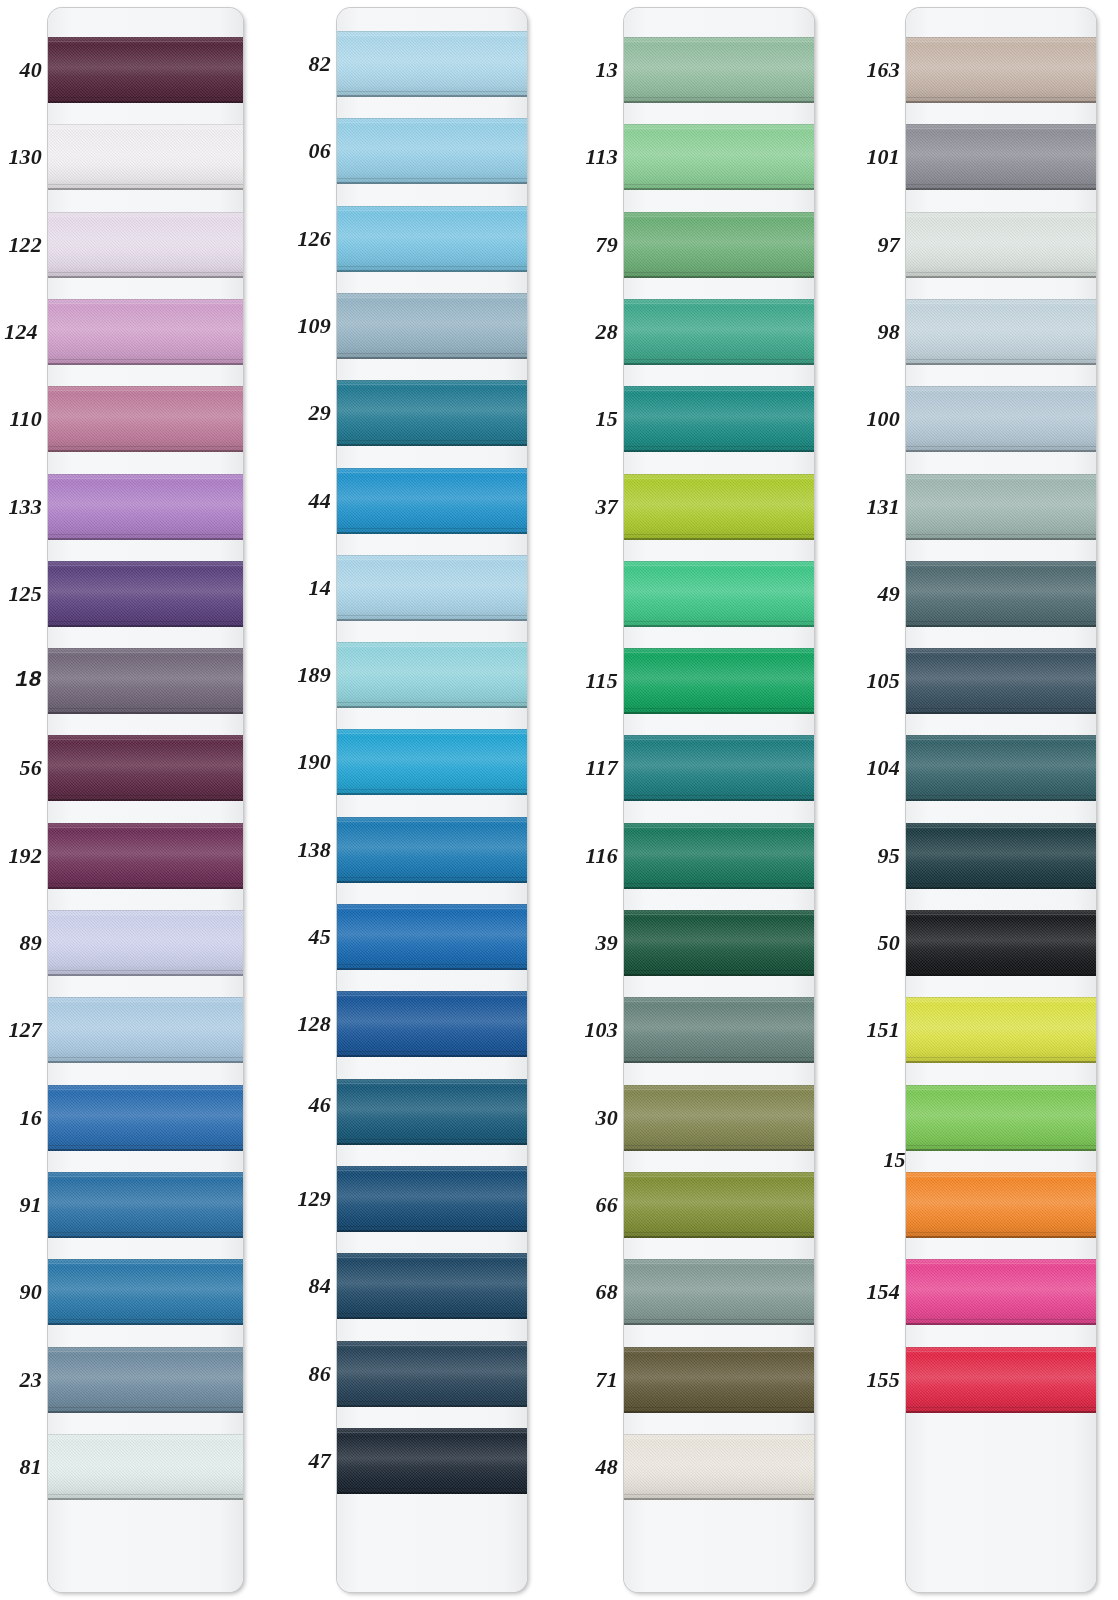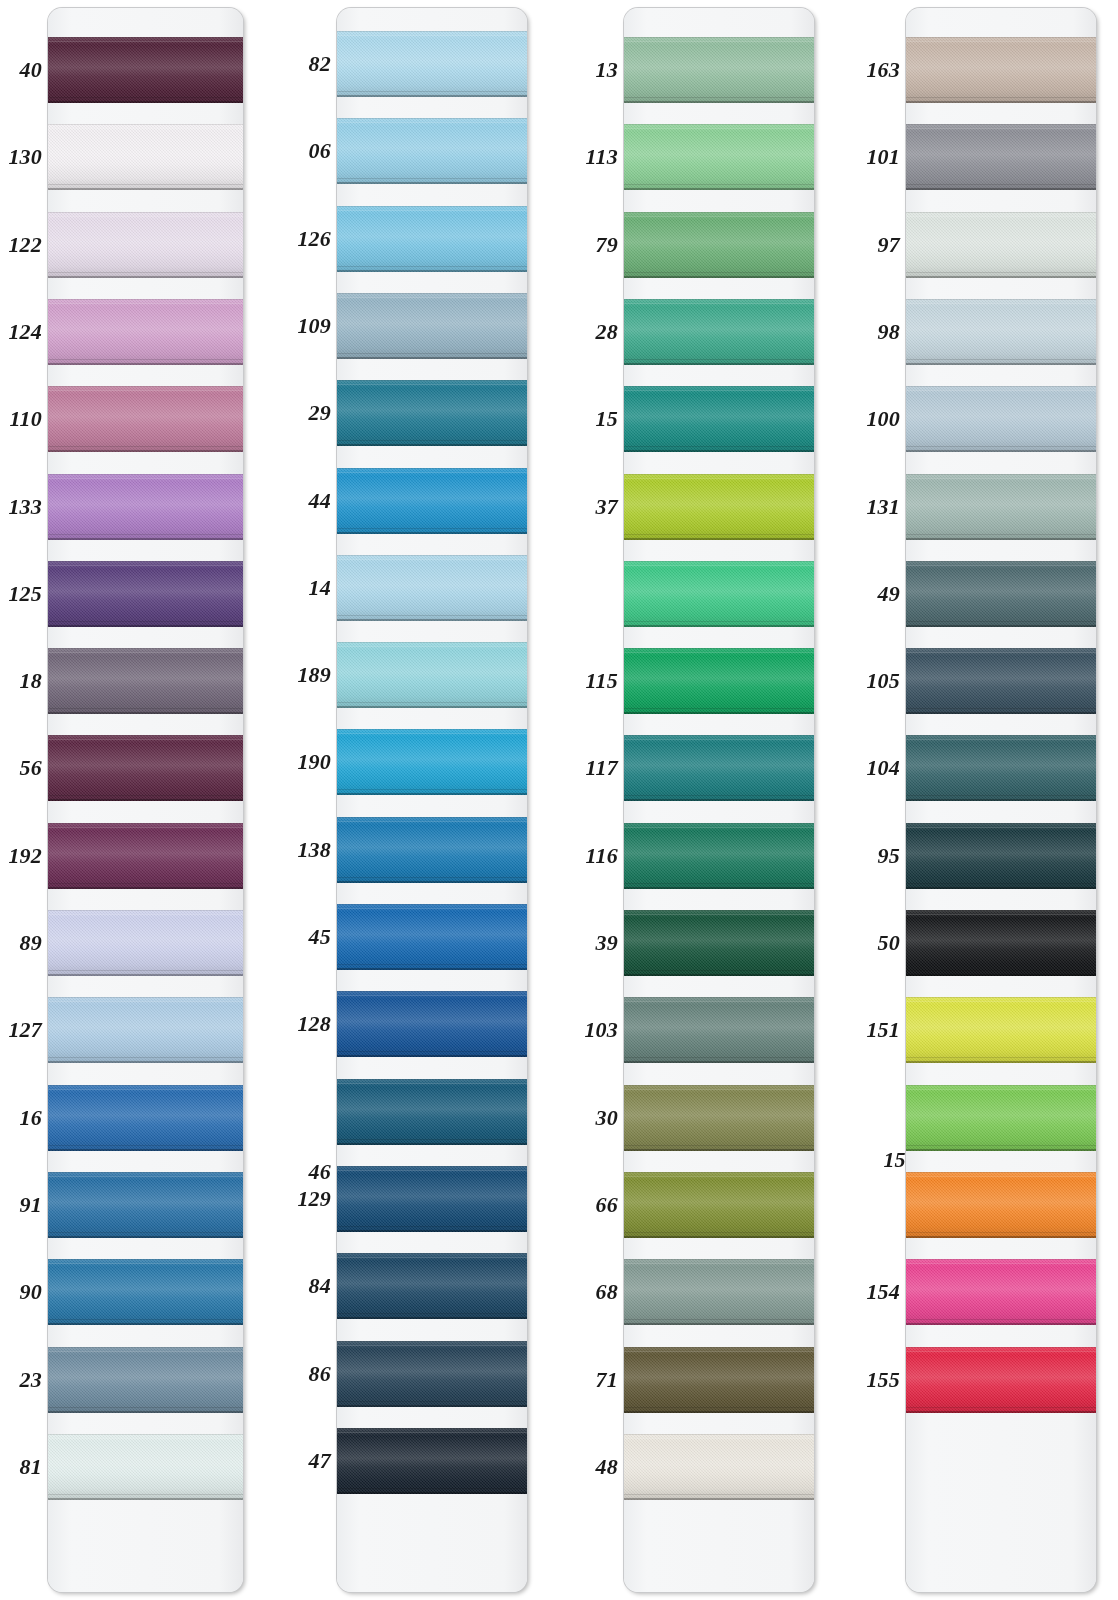--- a/index.html
+++ b/index.html
@@ -114,25 +114,25 @@
   }
 </style>
 </head>
 <body>
 
 <div id="sheet">
     <div class="column" style="left: 0px; width: 1118px;">
       <div class="caption" style="top: 59px; left: 0px; width: 42px;">40</div>
       <div class="caption" style="top: 146px; left: 0px; width: 42px;">130</div>
       <div class="caption" style="top: 234px; left: 0px; width: 42px;">122</div>
-      <div class="caption" style="top: 321px; left: 0px; width: 42px;">124</div>
+      <div class="caption" style="top: 321px; left: 0px; width: 42px; text-align: center;">124</div>
       <div class="caption" style="top: 408px; left: 0px; width: 42px;">110</div>
       <div class="caption" style="top: 496px; left: 0px; width: 42px;">133</div>
       <div class="caption" style="top: 583px; left: 0px; width: 42px;">125</div>
-      <div class="caption" style="top: 670px; left: 0px; width: 42px;">18</div>
+      <div class="caption" style="top: 670px; left: 0px; width: 42px; font-family: Liberation Mono, monospace;">18</div>
       <div class="caption" style="top: 757px; left: 0px; width: 42px;">56</div>
       <div class="caption" style="top: 845px; left: 0px; width: 42px;">192</div>
       <div class="caption" style="top: 932px; left: 0px; width: 42px;">89</div>
       <div class="caption" style="top: 1019px; left: 0px; width: 42px;">127</div>
       <div class="caption" style="top: 1107px; left: 0px; width: 42px;">16</div>
       <div class="caption" style="top: 1194px; left: 0px; width: 42px;">91</div>
       <div class="caption" style="top: 1281px; left: 0px; width: 42px;">90</div>
       <div class="caption" style="top: 1369px; left: 0px; width: 42px;">23</div>
       <div class="caption" style="top: 1456px; left: 0px; width: 42px;">81</div>
       <div class="card" style="left: 48px; width: 195px; background: rgb(244, 245, 246);">
@@ -248,21 +248,21 @@
       <div class="caption" style="top: 228px; left: 0px; width: 331px;">126</div>
       <div class="caption" style="top: 315px; left: 0px; width: 331px;">109</div>
       <div class="caption" style="top: 402px; left: 0px; width: 331px;">29</div>
       <div class="caption" style="top: 490px; left: 0px; width: 331px;">44</div>
       <div class="caption" style="top: 577px; left: 0px; width: 331px;">14</div>
       <div class="caption" style="top: 664px; left: 0px; width: 331px;">189</div>
       <div class="caption" style="top: 751px; left: 0px; width: 331px;">190</div>
       <div class="caption" style="top: 839px; left: 0px; width: 331px;">138</div>
       <div class="caption" style="top: 926px; left: 0px; width: 331px;">45</div>
       <div class="caption" style="top: 1013px; left: 0px; width: 331px;">128</div>
-      <div class="caption" style="top: 1161px; left: 0px; width: 331px;">46</div>
+      <div class="caption" style="top: 1094px; left: 0px; width: 331px;">46</div>
       <div class="caption" style="top: 1188px; left: 0px; width: 331px;">129</div>
       <div class="caption" style="top: 1275px; left: 0px; width: 331px;">84</div>
       <div class="caption" style="top: 1363px; left: 0px; width: 331px;">86</div>
       <div class="caption" style="top: 1450px; left: 0px; width: 331px;">47</div>
       <div class="card" style="left: 337px; width: 190px; background: rgb(244, 245, 246);">
         <div class="swatch-list">
           <div class="ribbon" title="82" style="top: 23px; height: 66px; --c: #a9d8ec;">
             <div class="face"></div>
             <div class="weave"></div>
             <div class="sheen"></div>

